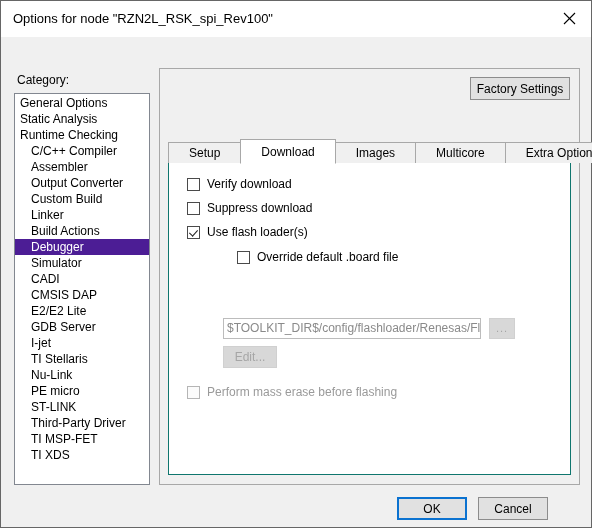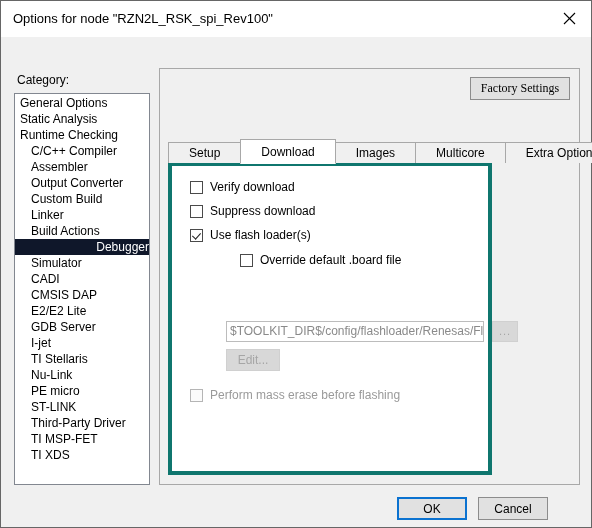--- a/index.html
+++ b/index.html
@@ -81,23 +81,22 @@
     height: 16px;
     line-height: 16px;
     padding-left: 5px;
     font-size: 12px;
     color: #000000;
     white-space: nowrap;
     cursor: default;
   }
   .cat-item.indent { padding-left: 16px; }
   .cat-item.selected {
-    background: #0f172a;
+    background: #4c1d95;
     color: #ffffff;
-    text-align: right;
   }
 
   
   #right-panel {
     position: absolute;
     left: 158px;
     top: 67px;
     width: 421px;
     height: 417px;
     border: 1px solid #a8a8a8;
@@ -105,21 +104,21 @@
     background: #f0f0f0;
   }
   #factory-settings {
     position: absolute;
     right: 9px;
     top: 8px;
     width: 100px;
     height: 23px;
     background: #e1e1e1;
     border: 1px solid #8c8c8c;
-    font-family: Liberation Serif, serif;
+    font-family: Liberation Sans, sans-serif;
     font-size: 12px;
     color: #000;
     cursor: pointer;
     padding: 2px;
   }
 
   
   #tabstrip {
     position: absolute;
     left: 8px;
@@ -150,24 +149,24 @@
     position: relative;
     z-index: 4;
     border-bottom: 1px solid #ffffff;
     margin-bottom: -1px;
   }
 
   #tabpanel {
     position: absolute;
     left: 8px;
     top: 93px;
-    width: 324px;
+    width: 403px;
     height: 313px;
     background: #ffffff;
-    border: 4px solid #0f766e;
+    border: 1px solid #0f766e;
     box-sizing: border-box;
     z-index: 2;
   }
 
   
   .row {
     position: absolute;
     display: flex;
     align-items: center;
     white-space: nowrap;

